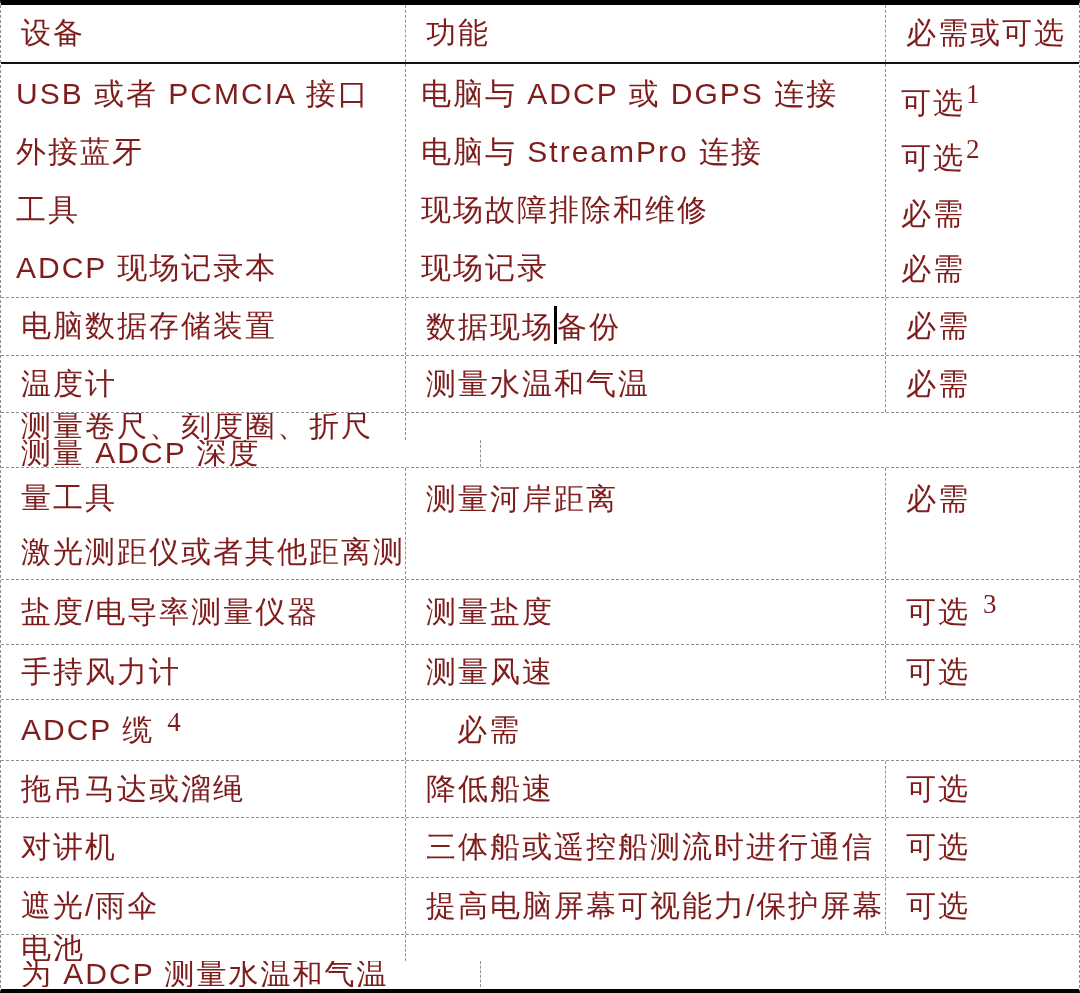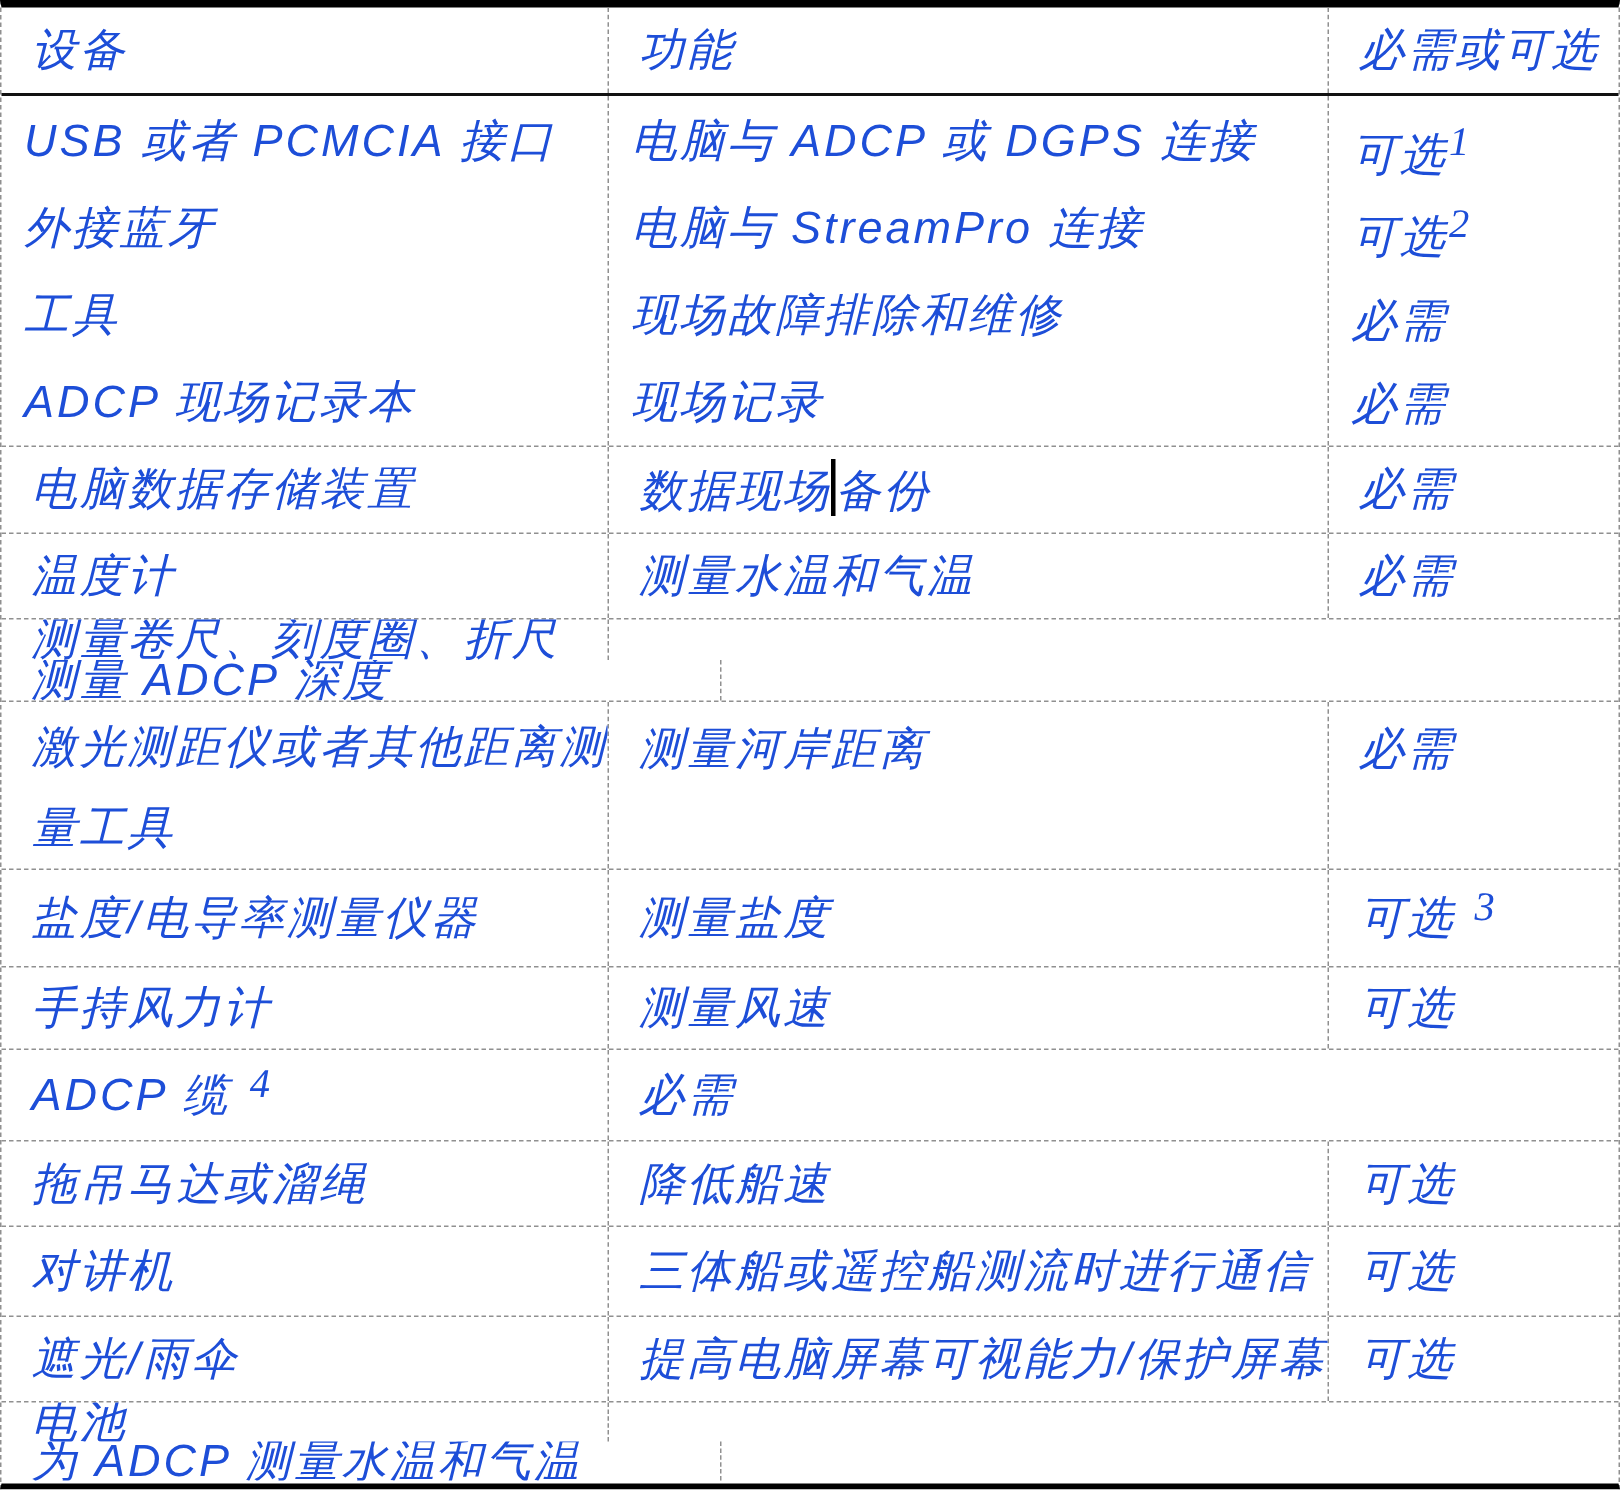--- a/index.html
+++ b/index.html
@@ -8,23 +8,22 @@
   .tbl {
     box-sizing:border-box;
     width:1080px; height:993px;
     background:#ffffff;
     border-top:5px solid #000000;
     border-bottom:4px solid #000000;
     border-left:1px dashed #909090;
     border-right:1px dashed #909090;
     font-family:"Liberation Sans","DejaVu Sans",sans-serif;
     font-size:30px;
-    color:#1d4ed8;
+    color:#7f1d1d;
     letter-spacing:2px;
-    font-style:italic;
   }
 
   .row { display:flex; box-sizing:border-box; }
 
   .cell {
     box-sizing:border-box;
     padding-left:20px;
     display:flex;
     flex-direction:column;
     justify-content:center;
@@ -130,22 +129,22 @@
         </div>
         <div class="cell c2">
           <div class="line">测量 ADCP 深度</div>
         </div>
         <div class="cell c3">
           <div class="line">必需</div>
         </div>
       </div>
       <div class="row top" style="height: 112px;">
         <div class="cell c1">
+          <div class="line">量工具</div>
           <div class="line">激光测距仪或者其他距离测</div>
-          <div class="line">量工具</div>
         </div>
         <div class="cell c2">
           <div class="line">测量河岸距离</div>
         </div>
         <div class="cell c3">
           <div class="line">必需</div>
         </div>
       </div>
       <div class="row" style="height: 65px;">
         <div class="cell c1">
@@ -162,21 +161,21 @@
         <div class="cell c1">
           <div class="line">手持风力计</div>
         </div>
         <div class="cell c2">
           <div class="line">测量风速</div>
         </div>
         <div class="cell c3">
           <div class="line">可选</div>
         </div>
       </div>
-      <div class="row" style="height: 61px;">
+      <div class="row" style="height: 61px; gap: 31px;">
         <div class="cell c1">
           <div class="line">ADCP 缆<span class="sup sup-gap">4</span></div>
         </div>
         <div class="cell c3">
           <div class="line">必需</div>
         </div>
       </div>
       <div class="row" style="height: 57px;">
         <div class="cell c1">
           <div class="line">拖吊马达或溜绳</div>

